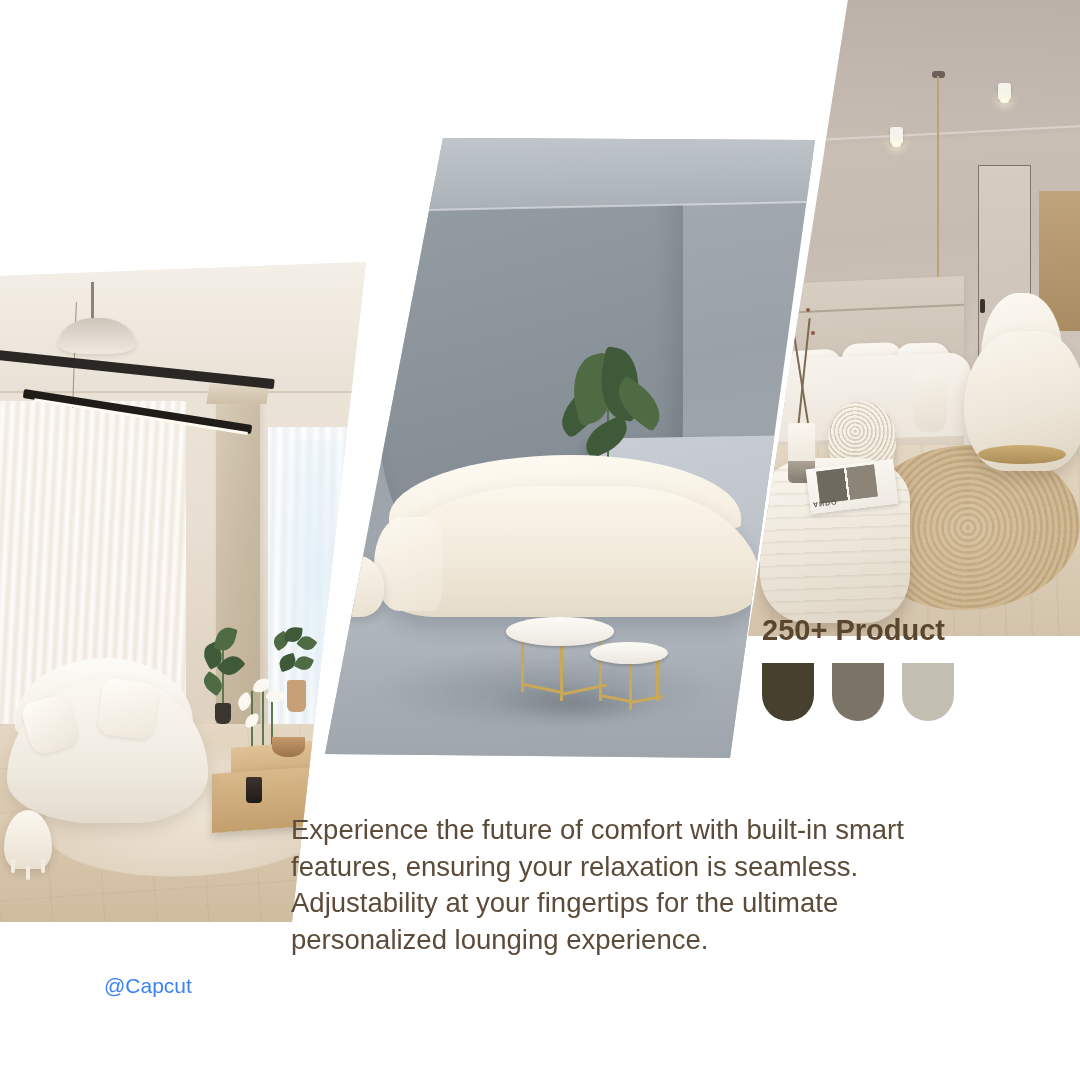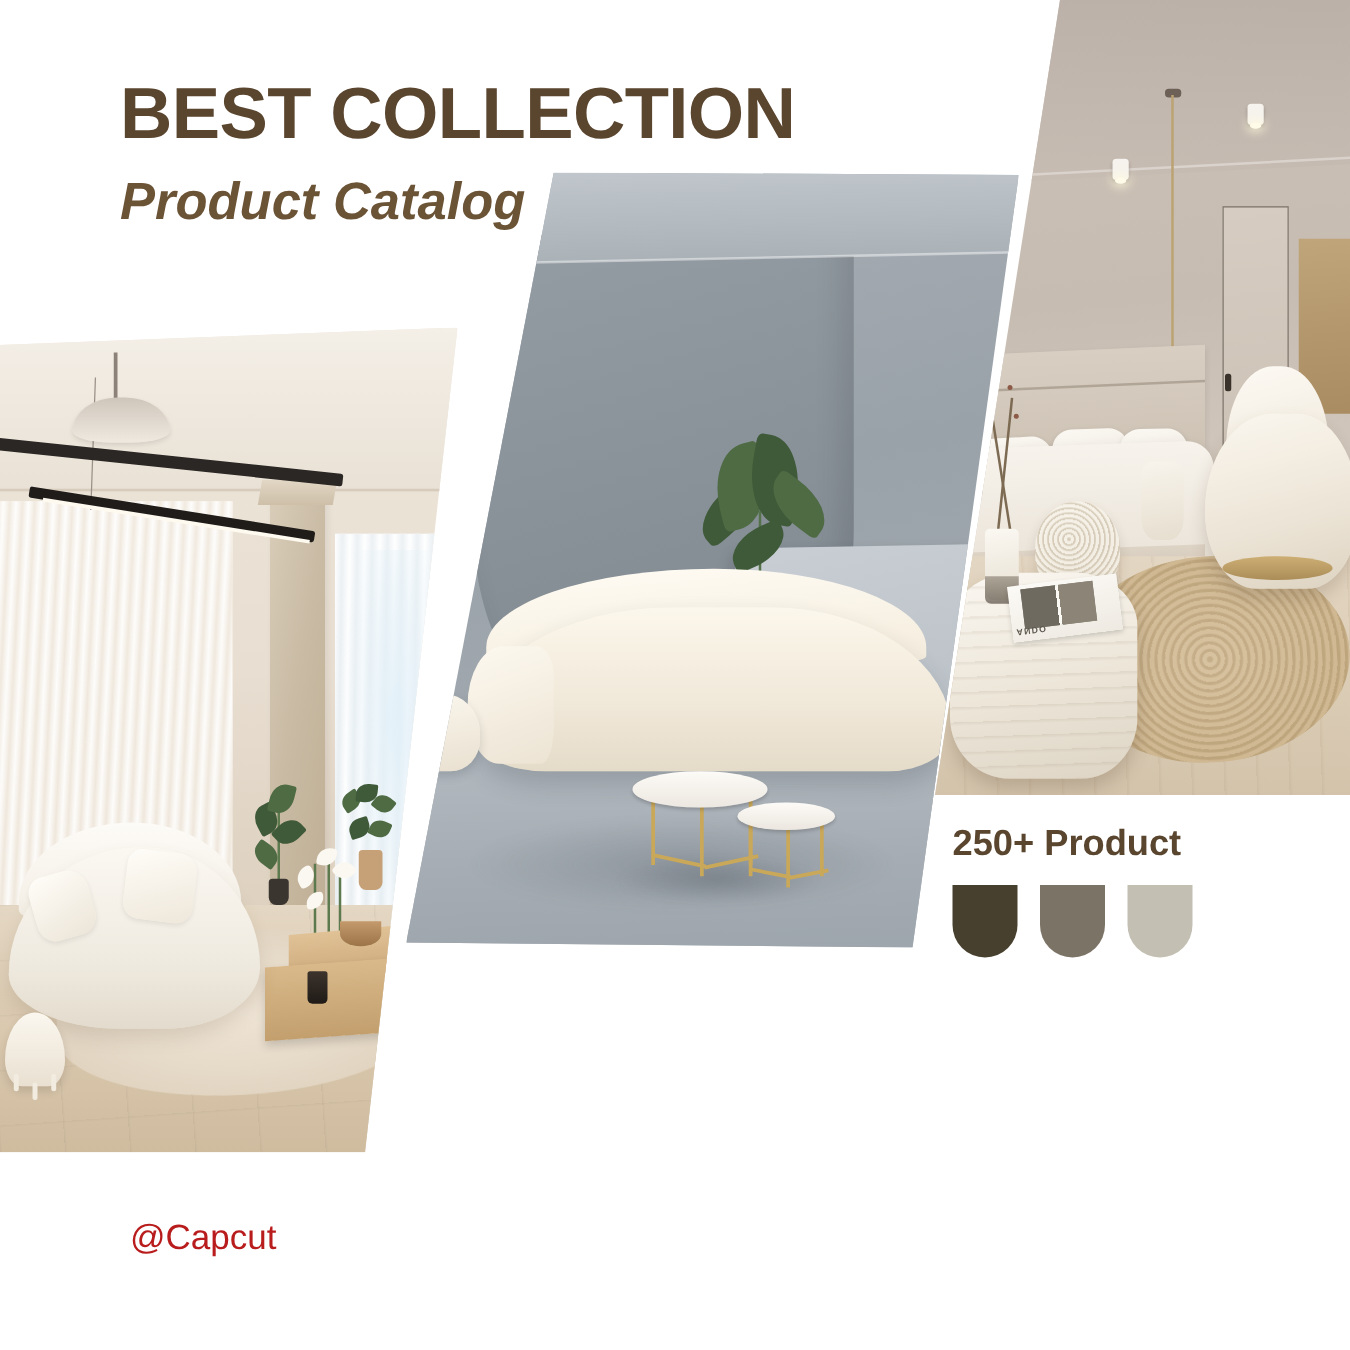--- a/index.html
+++ b/index.html
@@ -253,40 +253,40 @@
   .rt-book-txt{position:absolute;left:21.5%;top:78.6%;transform:rotate(-7deg) scaleY(-1);
       font-size:7px;letter-spacing:1px;color:#5f5950;font-weight:bold;}
   .rt-vase{position:absolute;left:14%;top:66.5%;width:8%;height:9%;
       background:linear-gradient(170deg,#fbf8f2,#e7e0d2);border-radius:4px 4px 7px 7px;}
   .rt-vase-glass{position:absolute;left:14%;top:72.5%;width:8%;height:3.5%;
       background:linear-gradient(180deg,rgba(120,108,95,.55),rgba(90,80,70,.7));border-radius:0 0 5px 5px;}
   .rt-twig{position:absolute;width:1.6px;background:#7d6a52;}
   .rt-bud{position:absolute;width:4px;height:4px;background:#8c5a47;border-radius:50%;}
 
   
-  .prod-block{position:absolute;left:762px;top:661px;z-index:30;}
+  .prod-block{position:absolute;left:762px;top:616px;z-index:30;}
   .prod-label{
     font-family:"Liberation Sans", sans-serif;
     font-weight:bold;font-size:29px;color:#5a452f;line-height:1;white-space:nowrap;
   }
   .swatches{display:flex;gap:18px;margin-top:18px;}
   .swatch{width:52px;height:58px;border-radius:0 0 26px 26px;}
 
   
   .body-copy{
     position:absolute;left:291px;top:812px;width:672px;z-index:30;
     font-family:"Liberation Sans", sans-serif;
     font-size:27.5px;line-height:1.33;color:#5d4b39;font-weight:normal;
   }
 
   
   .handle{
     position:absolute;left:104px;top:974px;z-index:30;
     font-family:"Liberation Sans", sans-serif;
-    font-size:28px;color:#b91c1c;text-align:center;
+    font-size:21px;color:#3b82f6;text-align:center;
   }
   .website{
     position:absolute;left:733px;top:974px;z-index:30;
     font-family:"Liberation Sans", sans-serif;
     font-weight:bold;font-size:25px;color:#5a452f;letter-spacing:.2px;
   }
 </style>
 </head>
 <body>
 
@@ -442,30 +442,27 @@
       <div class="rt-bud" style="left:19.5%;top:48.5%;"></div>
       <div class="rt-bud" style="left:21%;top:52%;"></div>
       <div class="rt-vase"></div>
       <div class="rt-vase-glass"></div>
       <div class="rt-book"></div>
       <div class="rt-book-img"></div>
       <div class="rt-book-txt">ANDO</div>
     </div>
   </div>
 
-  <div class="headline">
-    <div class="title-main">BEST COLLECTION</div>
-    <div class="title-sub">Product Catalog</div>
-  </div>
 
   <div class="prod-block">
     <div class="prod-label">250+ Product</div>
     <div class="swatches">
       <div class="swatch" style="background: rgb(71, 64, 46);"></div>
       <div class="swatch" style="background: rgb(123, 115, 101);"></div>
       <div class="swatch" style="background: rgb(196, 191, 179);"></div>
     </div>
   </div>
 
+  <div class="body-copy">Experience the future of comfort with built-in smart features, ensuring your relaxation is seamless. Adjustability at your fingertips for the ultimate personalized lounging experience.</div>
 
   <div class="handle">@Capcut</div>
 
 </div>
 
 </body></html>

